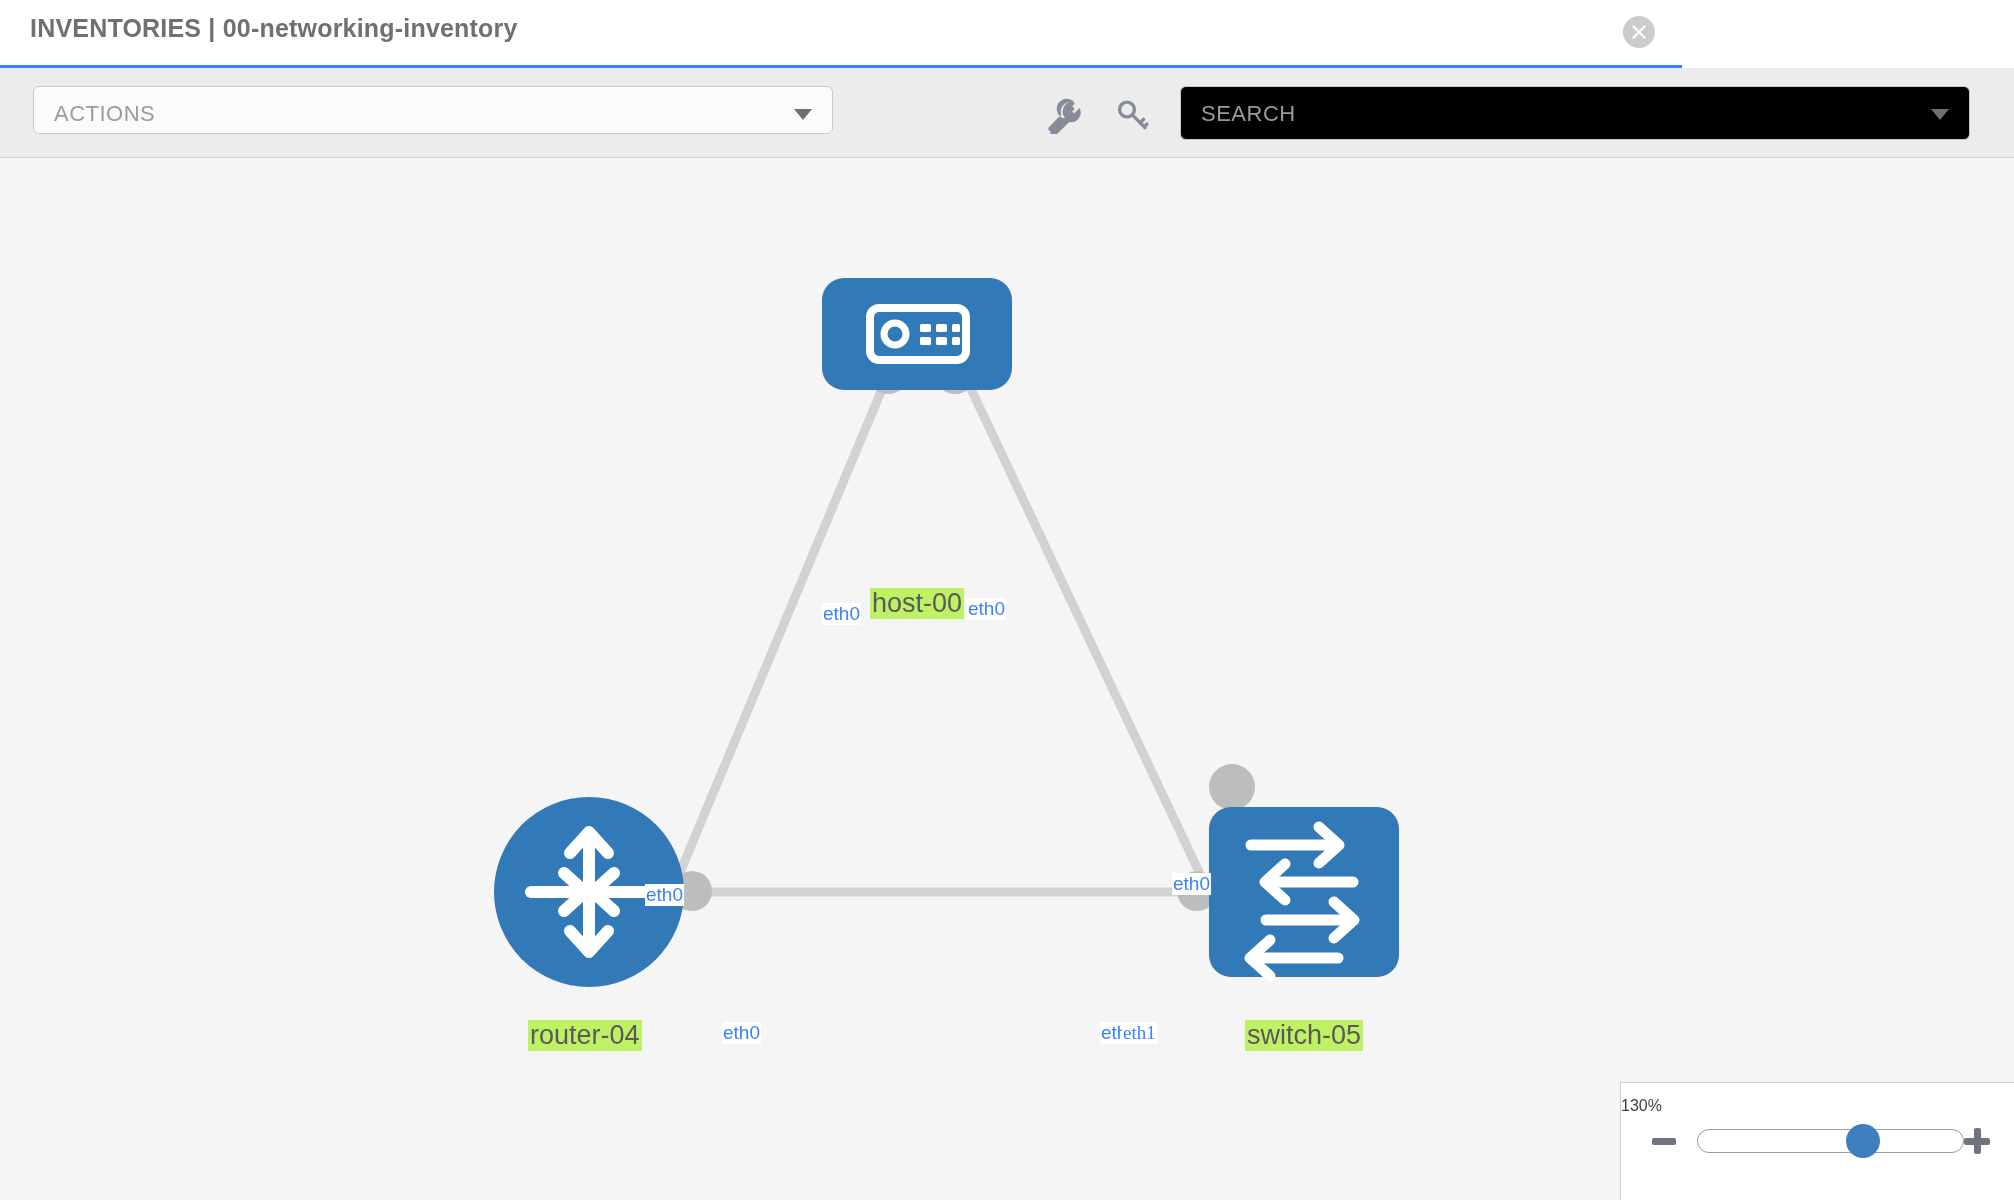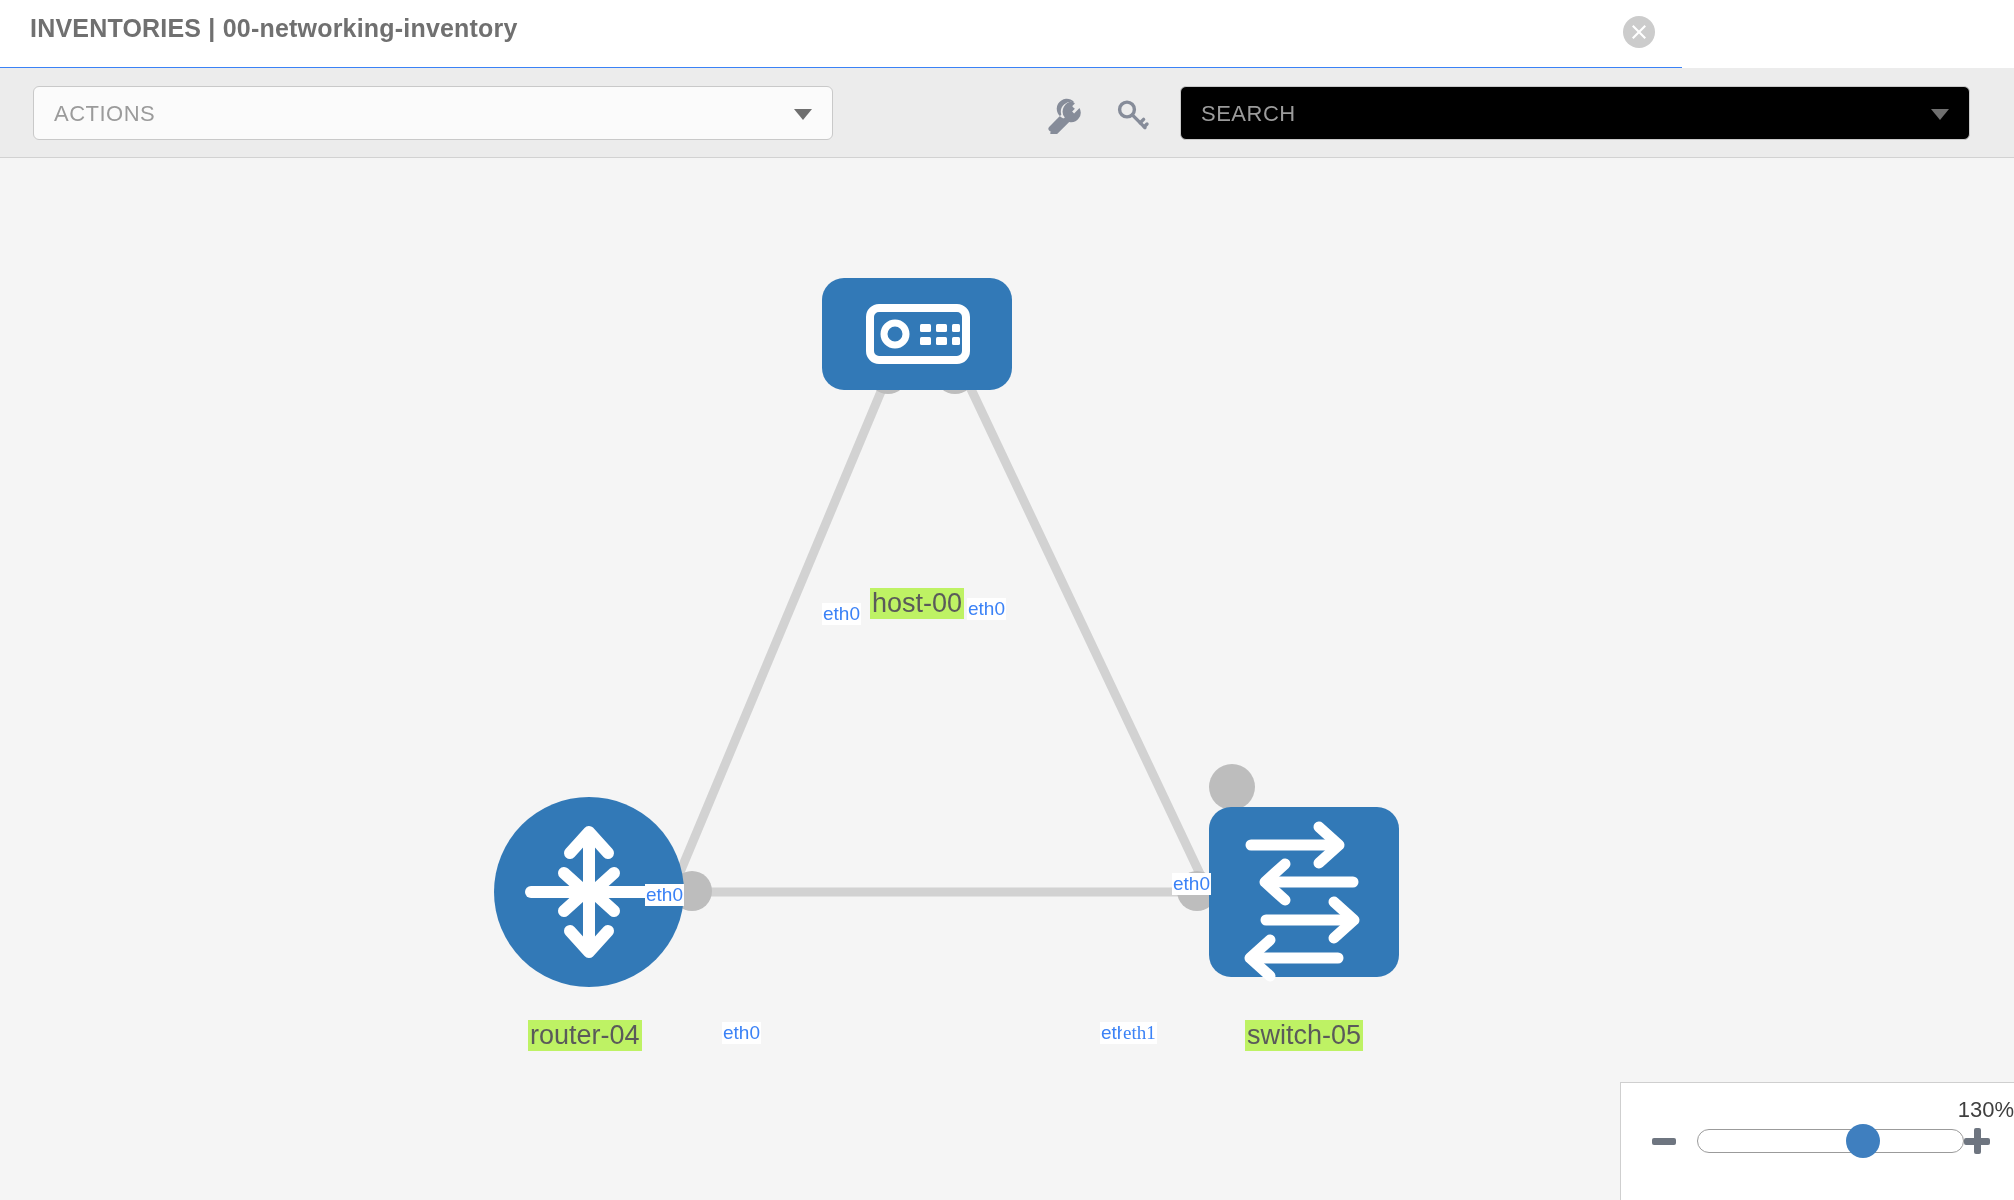--- a/index.html
+++ b/index.html
@@ -16,21 +16,21 @@
     position: relative;
   }
 
   
   .header {
     position: absolute;
     left: 0; top: 0;
     width: 1682px;
     height: 68px;
     background: #ffffff;
-    border-bottom: 1px solid #3b82f6;
+    border-bottom: 3px solid #3b82f6;
     box-sizing: border-box;
   }
   .page-title {
     position: absolute;
     left: 30px;
     top: 14px;
     font-size: 25px;
     font-weight: bold;
     color: #707070;
     letter-spacing: 0.2px;
@@ -57,21 +57,21 @@
     height: 90px;
     background: #ececec;
     border-bottom: 1px solid #d2d2d2;
     box-sizing: border-box;
   }
   .actions-select {
     position: absolute;
     left: 33px;
     top: 86px;
     width: 800px;
-    height: 54px;
+    height: 48px;
     background: #fbfbfb;
     border: 1px solid #c9c9c9;
     border-radius: 6px;
     box-sizing: border-box;
     cursor: pointer;
   }
   .actions-select .label {
     position: absolute;
     left: 20px;
     top: 14px;
@@ -163,22 +163,22 @@
     background: #ffffff;
     border: 1px solid #cfcfcf;
     border-right: none;
     border-bottom: none;
     box-sizing: border-box;
   }
   .zoom-value {
     position: absolute;
     top: 14px;
     width: 100%;
-    text-align: right;
-    font-size: 22px;
+    text-align: left;
+    font-size: 16px;
     color: #3f3f3f;
   }
   .zoom-minus {
     position: absolute;
     left: 31px;
     top: 55px;
     width: 24px;
     height: 7px;
     background: #6e7580;
     border-radius: 2px;

